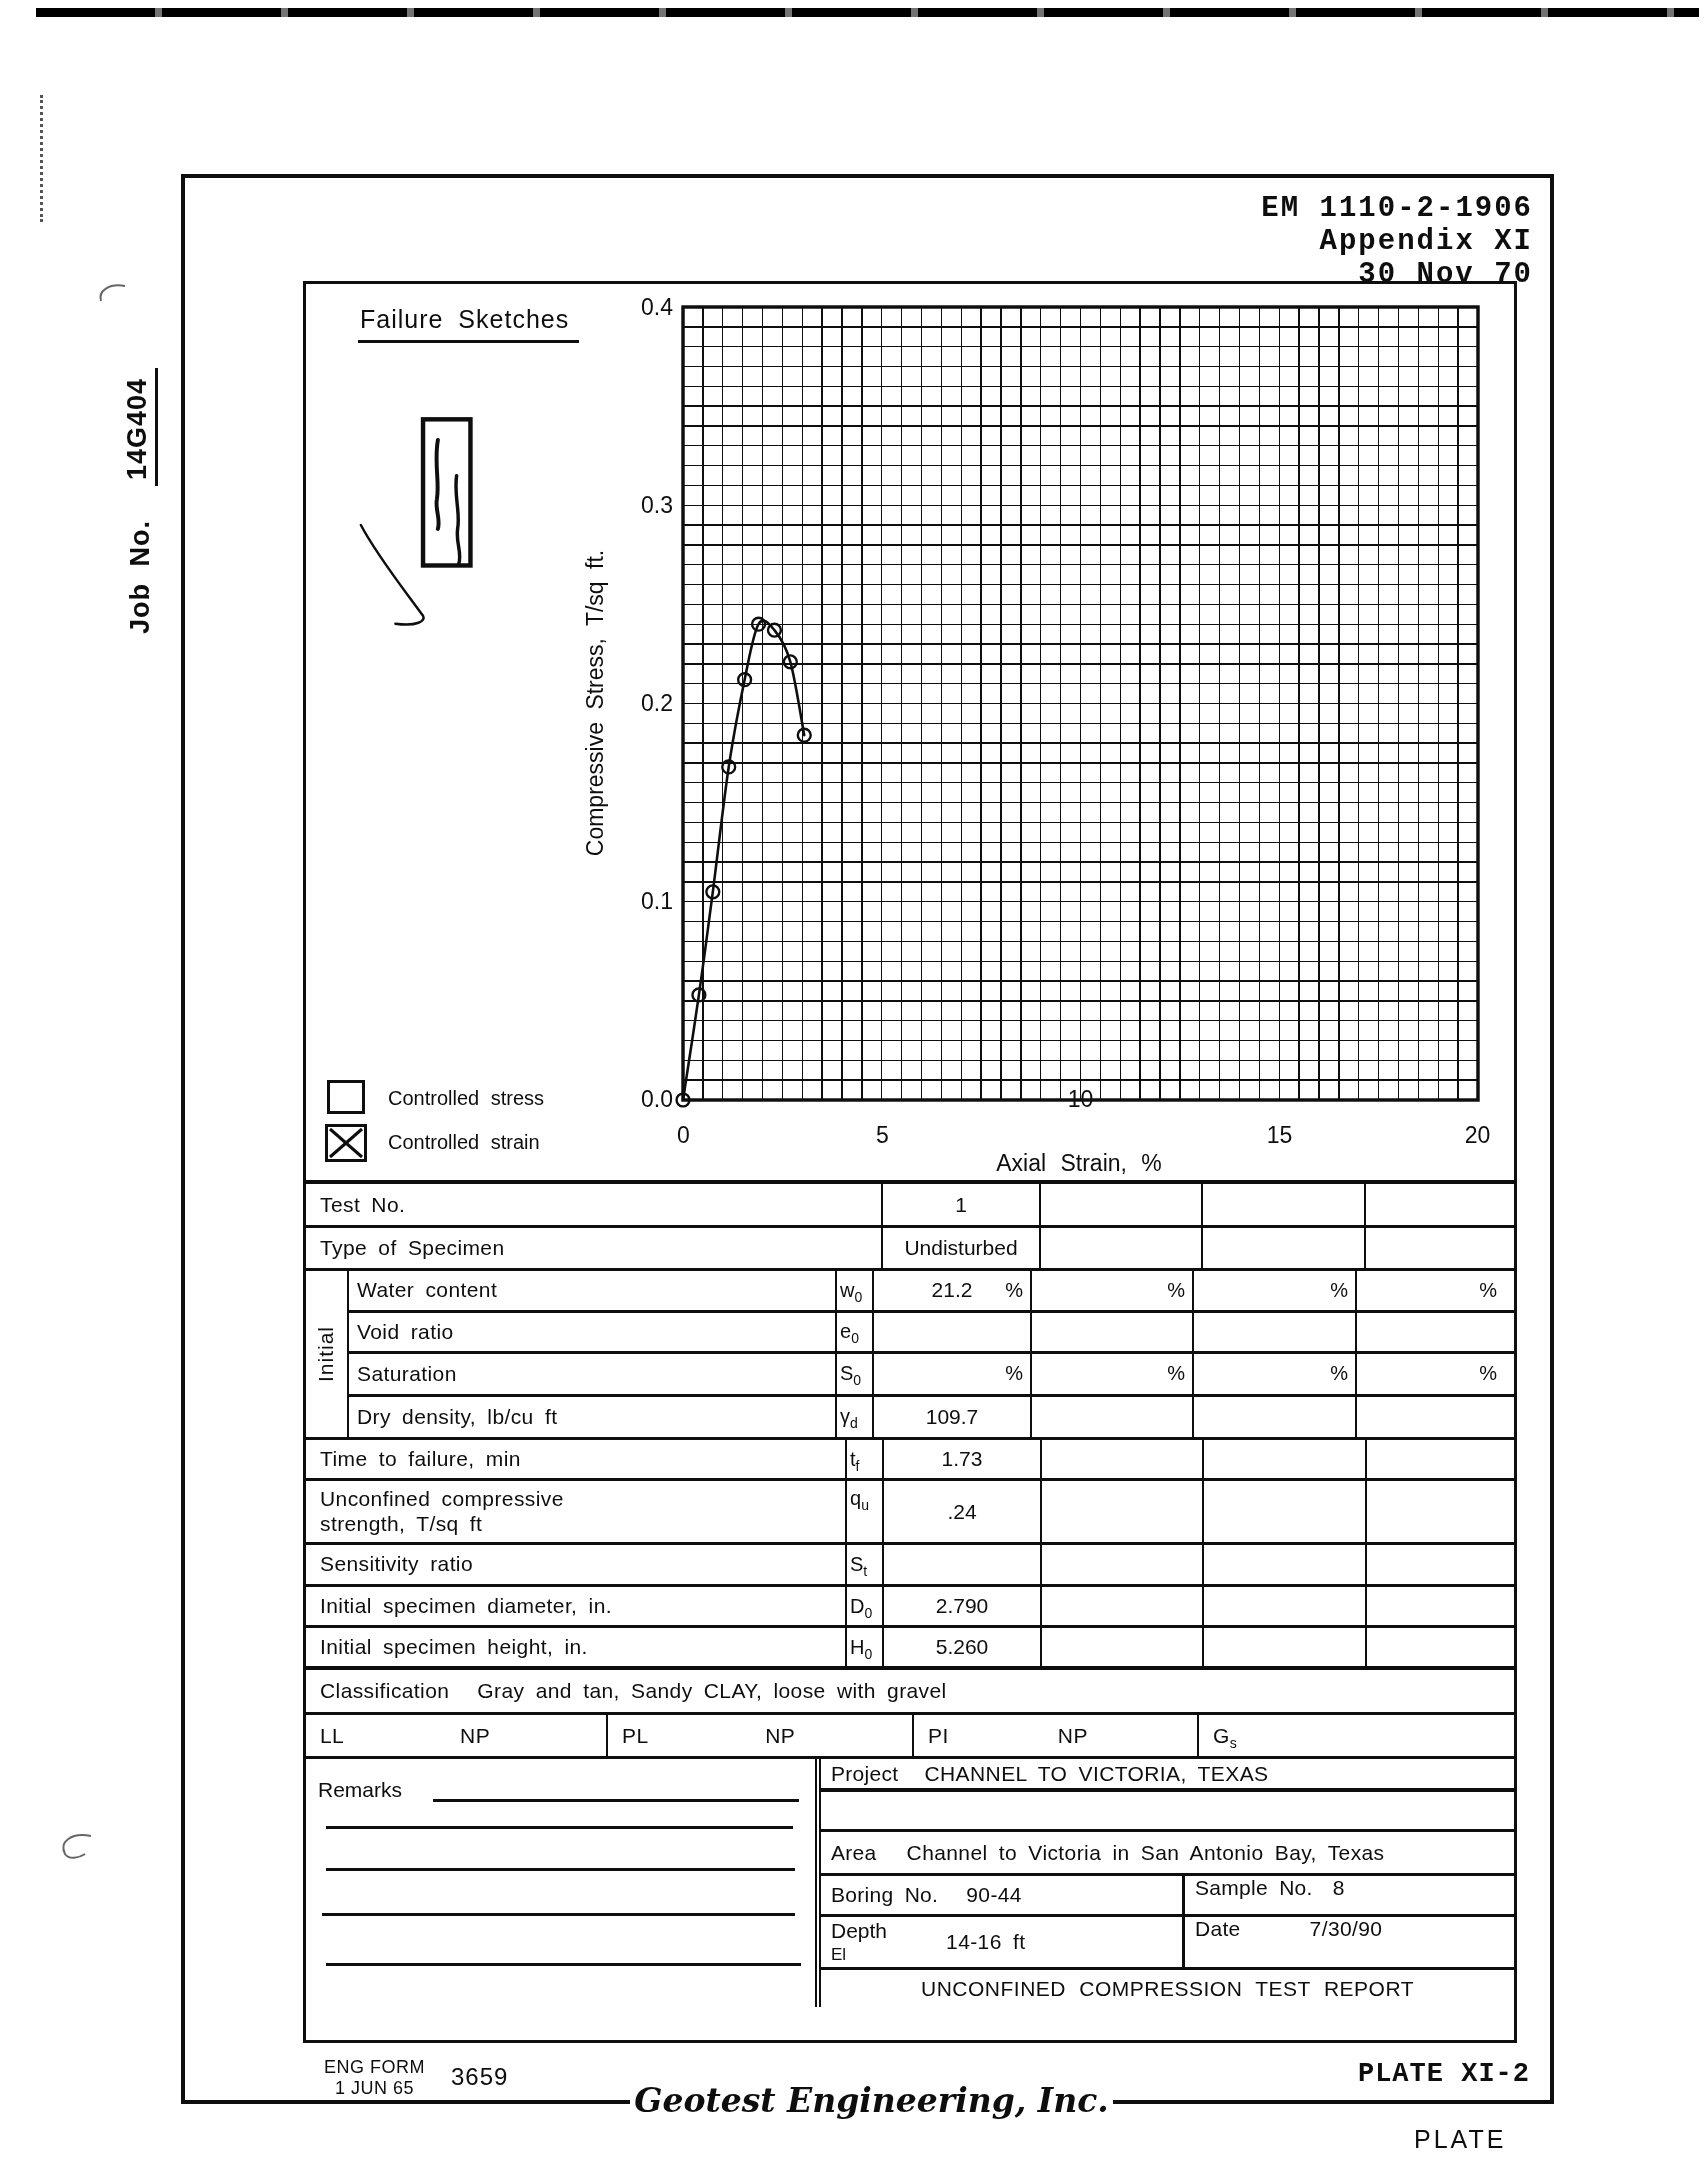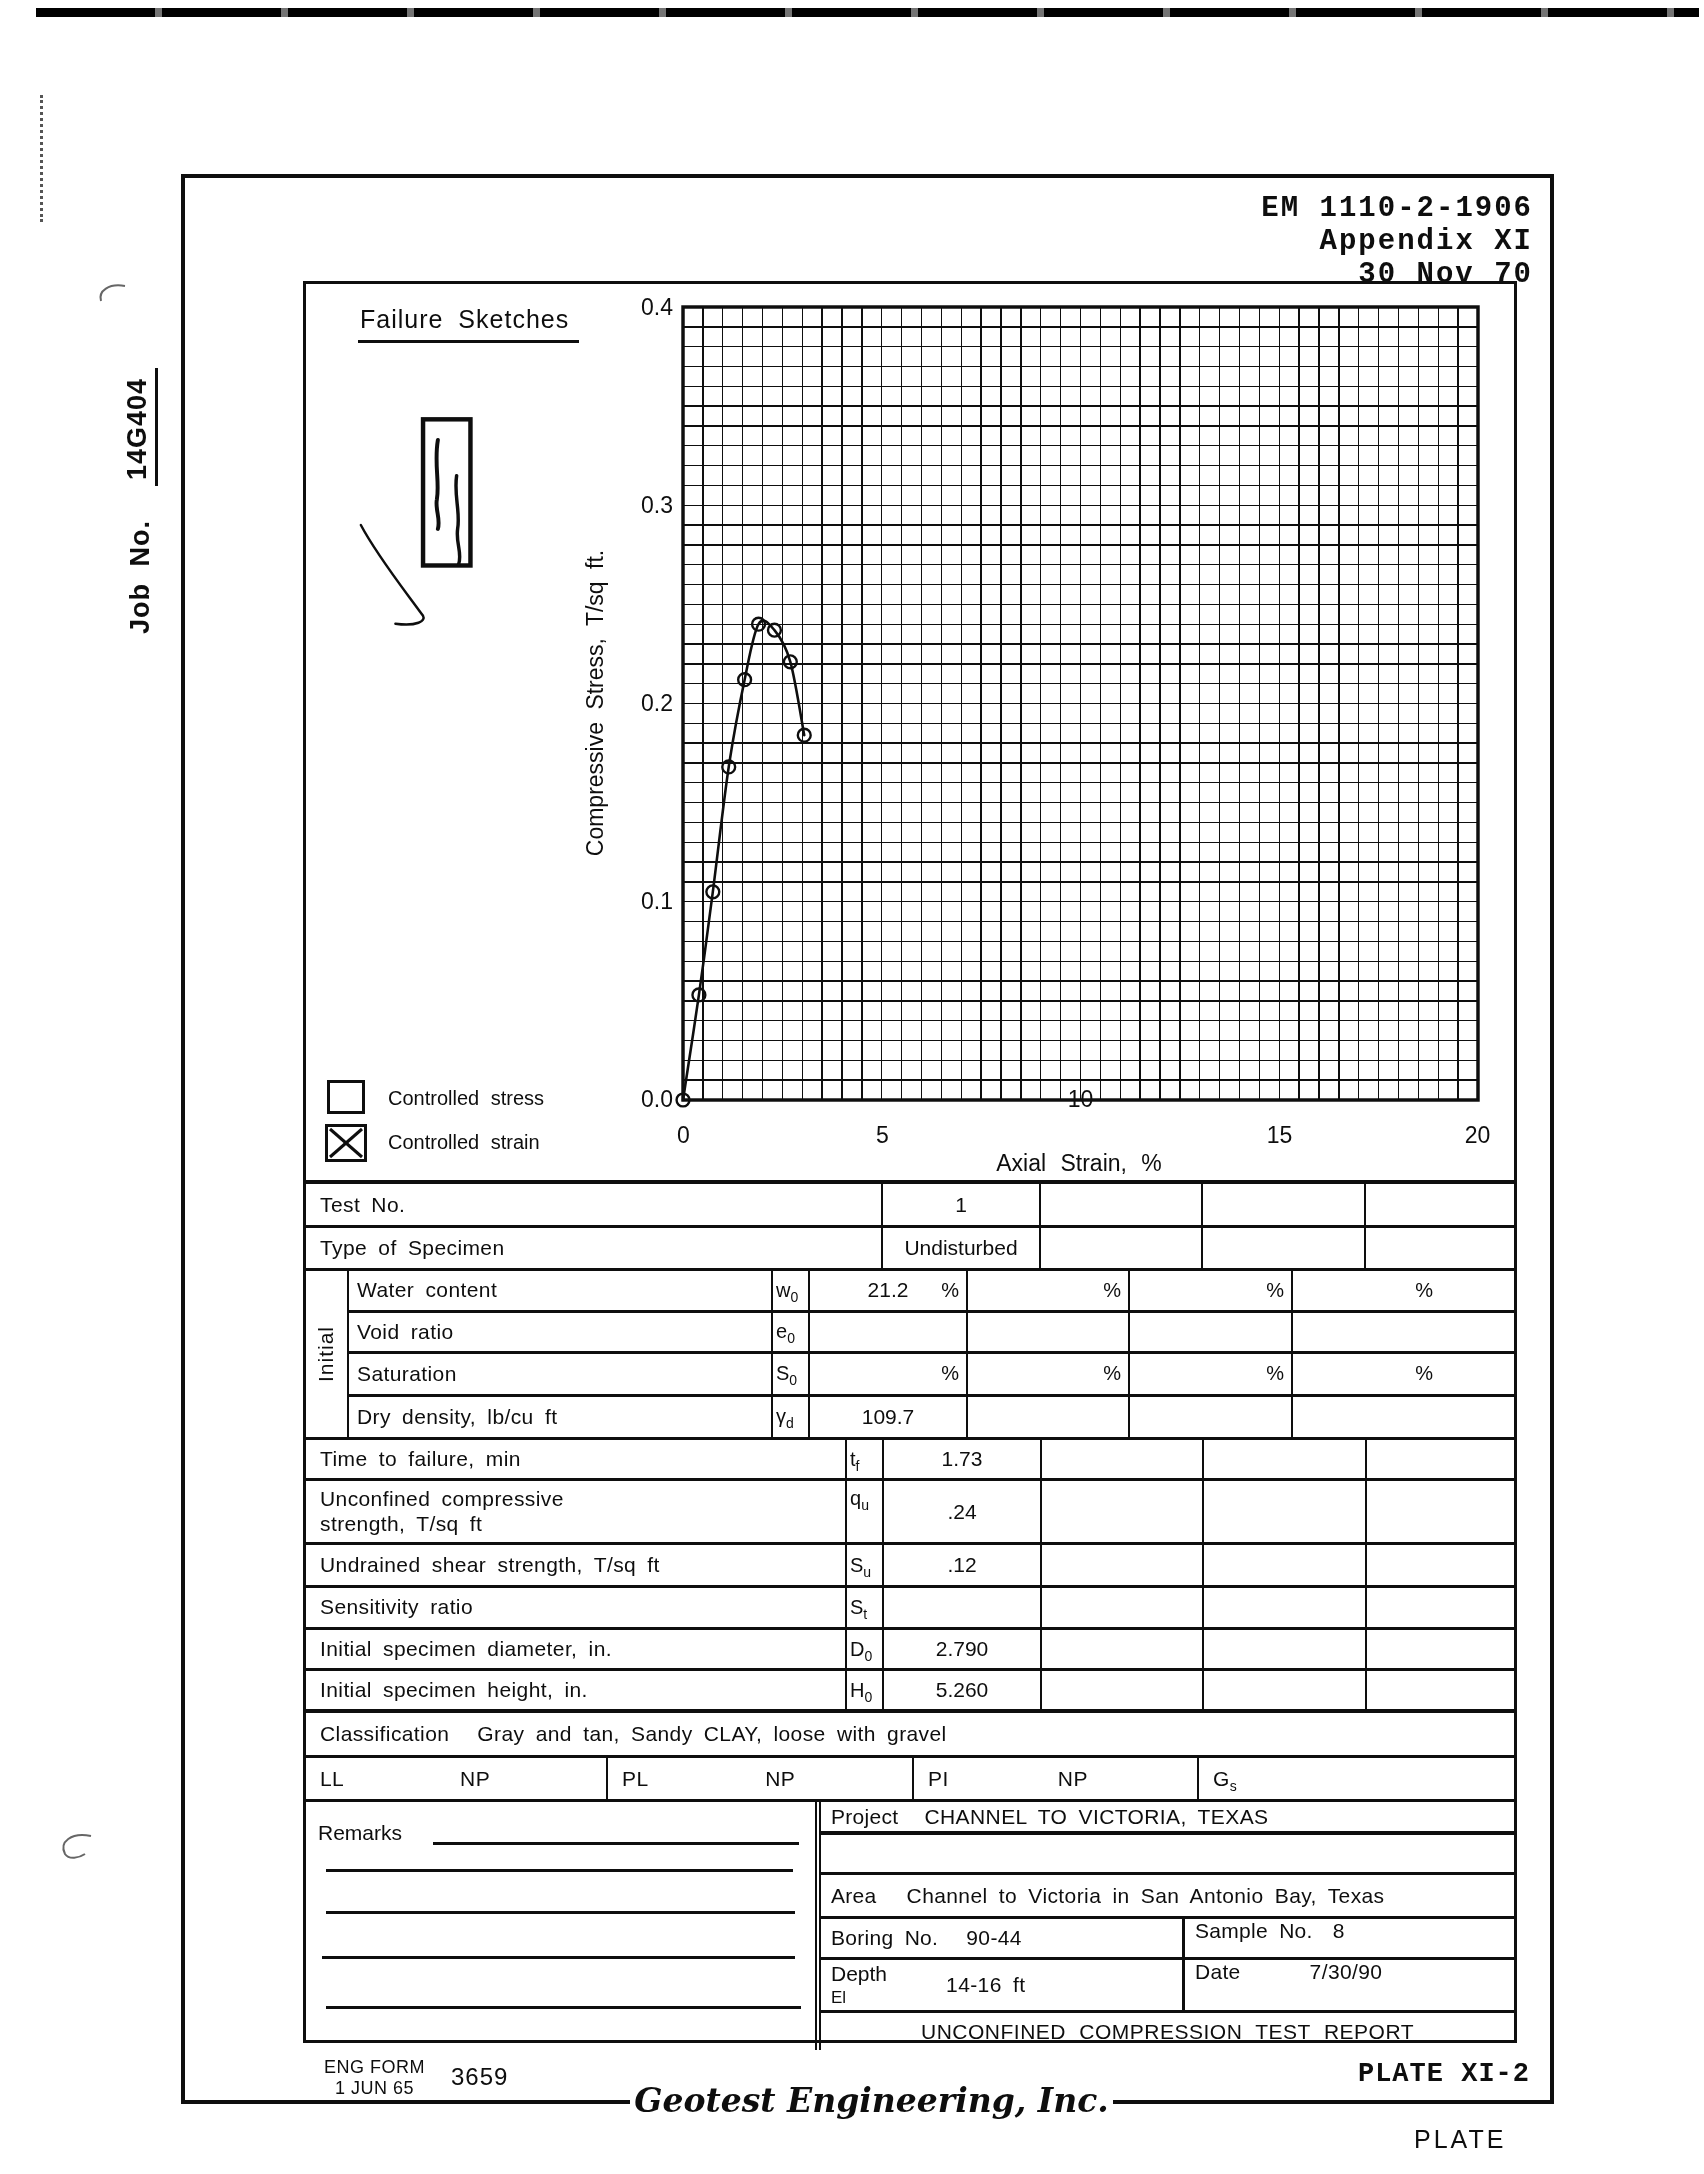--- a/index.html
+++ b/index.html
@@ -33,21 +33,21 @@
     text-align:center;font-size:23px;word-spacing:6px;}
   
   .legbox{box-sizing:border-box;border:3.5px solid var(--ink);}
   .leglab{font-size:20px;word-spacing:6px;}
   
   .table{left:306px;top:1180px;width:1208px;border-top:4px solid var(--ink);box-sizing:content-box;font-size:21px;}
   .trow{display:flex;align-items:stretch;border-bottom:3px solid var(--ink);box-sizing:border-box;}
   .c{box-sizing:border-box;display:flex;align-items:center;position:relative;}
   .c + .c{border-left:2.5px solid var(--ink);}
   .lbl{padding-left:14px;letter-spacing:0.4px;word-spacing:5px;}
-  .w-lbl-top{width:575px;} .w-lbl-mid{width:539px;} .w-lbl-ini{width:422px;padding-left:8px;}
+  .w-lbl-top{width:575px;} .w-lbl-mid{width:539px;} .w-lbl-ini{width:486px;padding-left:8px;}
   .w-ini{width:41px;} .w-sym{width:37px;}
   .w-v1{width:158px;} .w-v2{width:162px;} .w-v3{width:163px;} .w-v4{width:149px;}
   .v{justify-content:center;}
   .pct{position:absolute;right:7px;font-size:20px;}
   .sym{padding-left:3px;font-size:20px;}
   sub{font-size:14px;line-height:0;}
   .inicell{display:flex;align-items:center;justify-content:center;}
   .inicell span{transform:rotate(-90deg);white-space:nowrap;font-size:21px;letter-spacing:1px;}
   .igroup{display:flex;border-bottom:3px solid var(--ink);}
   .igrid{flex:1;display:flex;flex-direction:column;}
@@ -368,32 +368,20 @@
         </div>
       <div class="c sym w-sym" style="align-items:flex-start;padding-top:6px">
           <span><span>q</span><sub>u</sub></span>
         </div>
       <div class="c v w-v1">.24</div>
       <div class="c v w-v2"></div>
       <div class="c v w-v3"></div>
       <div class="c v w-v4"></div>
     </div>
 
-    <div class="trow" style="height:43px">
-      <div class="c lbl w-lbl-mid">
-          <span class="two-line"><span>Undrained shear strength, T/sq ft</span><br><span></span></span>
-        </div>
-      <div class="c sym w-sym">
-          <span><span>S</span><sub>u</sub></span>
-        </div>
-      <div class="c v w-v1">.12</div>
-      <div class="c v w-v2"></div>
-      <div class="c v w-v3"></div>
-      <div class="c v w-v4"></div>
-    </div>
 
     <div class="trow" style="height:42px">
       <div class="c lbl w-lbl-mid">
           <span class="two-line"><span>Sensitivity ratio</span><br><span></span></span>
         </div>
       <div class="c sym w-sym">
           <span><span>S</span><sub>t</sub></span>
         </div>
       <div class="c v w-v1"></div>
       <div class="c v w-v2"></div>

